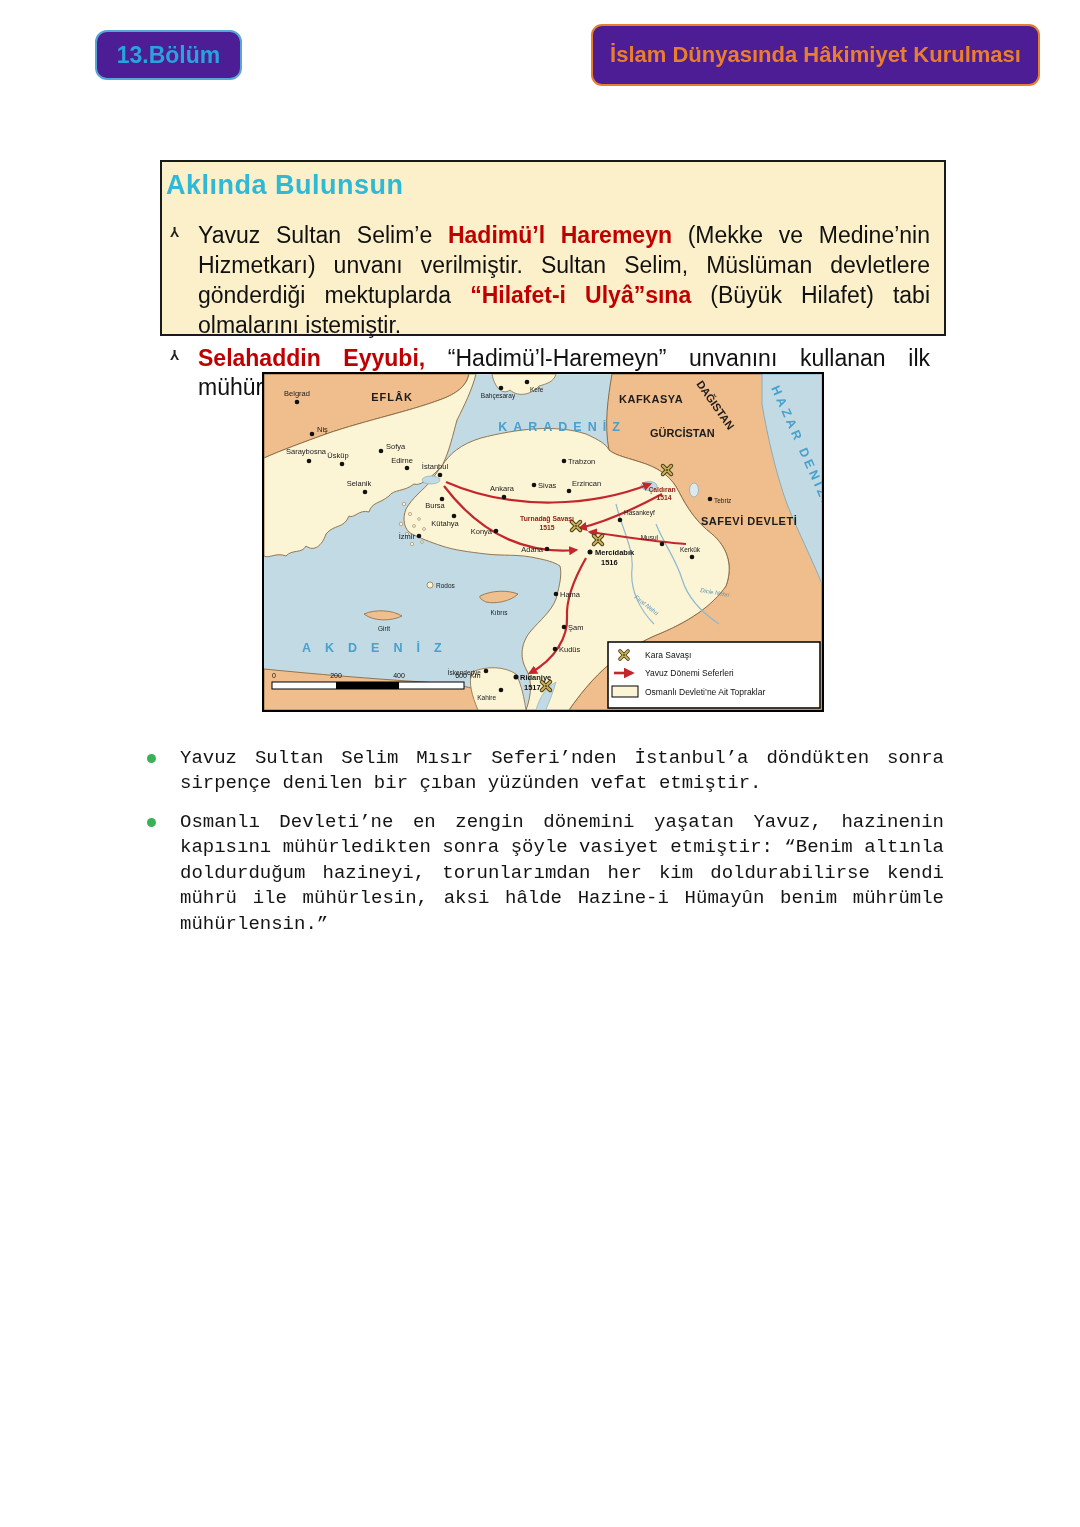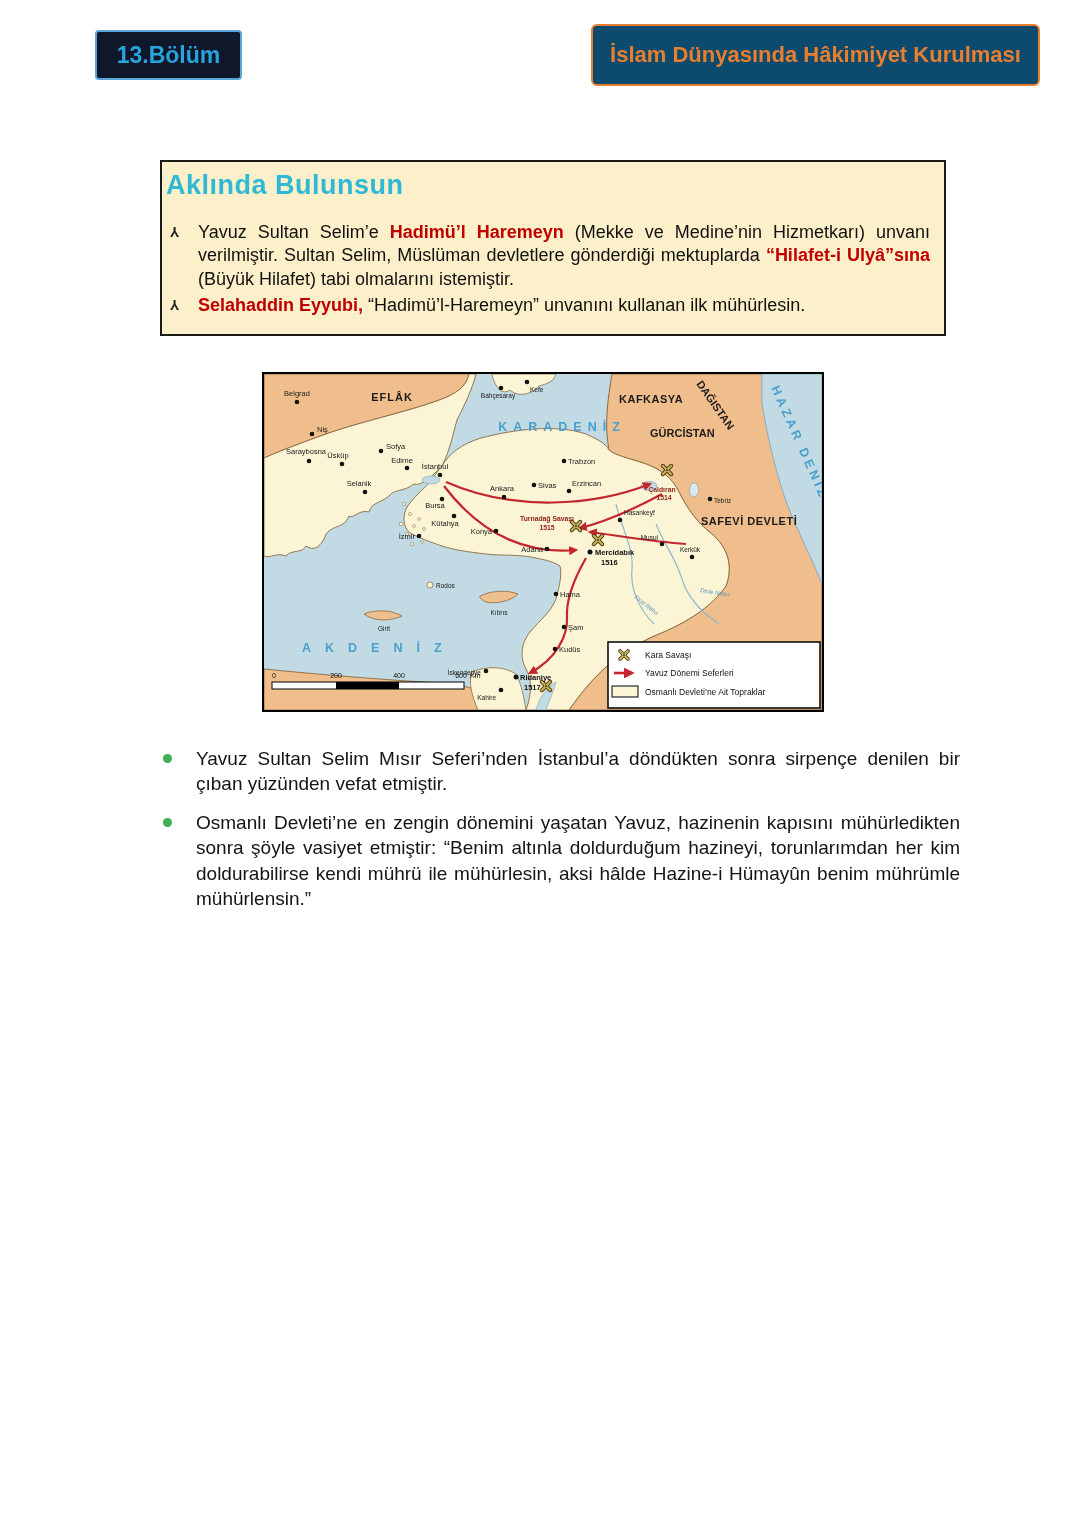--- a/index.html
+++ b/index.html
@@ -3,38 +3,38 @@
 <meta charset="utf-8">
 <style>
   html,body{margin:0;padding:0;}
   body{
     width:1080px;height:1527px;position:relative;background:#ffffff;
     font-family:"Liberation Sans",sans-serif;color:#111;overflow:hidden;
   }
   
   .chapter-box{
     position:absolute;left:95px;top:30px;width:143px;height:46px;
-    border:2px solid #56a7d8;border-radius:4px;display:flex;align-items:center;justify-content:center;
-    color:#29a3dc;font-size:23px;font-weight:bold;background:#0f172a;
+    border:2px solid #56a7d8;border-radius:12px;display:flex;align-items:center;justify-content:center;
+    color:#29a3dc;font-size:23px;font-weight:bold;background:#4c1d95;
   }
   .title-box{
     position:absolute;left:591px;top:24px;width:445px;height:58px;
-    border:2px solid #e87e2e;border-radius:6px;display:flex;align-items:center;justify-content:center;
-    color:#e87e2e;font-size:22px;font-weight:bold;background:#0c4a6e;text-align:center;
+    border:2px solid #e87e2e;border-radius:11px;display:flex;align-items:center;justify-content:center;
+    color:#e87e2e;font-size:22px;font-weight:bold;background:#4c1d95;text-align:center;
   }
   
   .note-box{
     position:absolute;left:160px;top:160px;width:786px;height:176px;box-sizing:border-box;
     background:#fbf0c9;border:2px solid #1a1a1a;padding:8px 14px 10px 0;
   }
   .note-title{
     color:#2fb9d6;font-size:27px;font-weight:bold;letter-spacing:.5px;margin:0 0 20px 4px;
   }
   .note-item{
-    position:relative;padding-left:36px;font-size:18px;line-height:1.3;
+    position:relative;padding-left:36px;font-size:23px;line-height:1.3;
     text-align:justify;text-align-last:left;color:#111;margin-bottom:3px;
   }
   .note-item::before{
     content:"Y";position:absolute;left:8px;top:2px;display:inline-block;
     transform:rotate(180deg);font-size:14px;font-weight:bold;color:#222;
   }
   .em{color:#c00000;font-weight:bold;}
   
   .map-wrap{
     position:absolute;left:262px;top:372px;width:558px;height:336px;
@@ -45,21 +45,21 @@
   .city-lbl{font-size:7.5px;fill:#1b1b1b;}
   .city-lbl-sm{font-size:6.5px;fill:#1b1b1b;}
   .region-lbl{font-size:11px;font-weight:bold;fill:#1b1b1b;}
   .sea-lbl{font-size:12.5px;font-weight:bold;fill:#4aa0cc;}
   .battle-red{font-size:6.8px;font-weight:bold;fill:#8e1d12;}
   .battle-blk{font-size:7.5px;font-weight:bold;fill:#101010;}
   .river-lbl{font-size:6px;fill:#5a93b8;font-style:italic;}
   .legend-lbl{font-size:8.5px;fill:#101010;}
   .scale-lbl{font-size:7px;fill:#101010;}
   
-  .bullets{position:absolute;left:160px;top:746px;width:800px;}
+  .bullets{position:absolute;left:144px;top:746px;width:800px;font-family:Liberation Mono, monospace;}
   .bullet{
     position:relative;padding-left:36px;font-size:19px;line-height:1.34;
     text-align:justify;text-align-last:left;margin-bottom:13px;color:#141414;
   }
   .bullet::before{
     content:"";position:absolute;left:3px;top:8px;width:9px;height:9px;border-radius:50%;
     background:#3cb054;
   }
 </style>
 </head>

